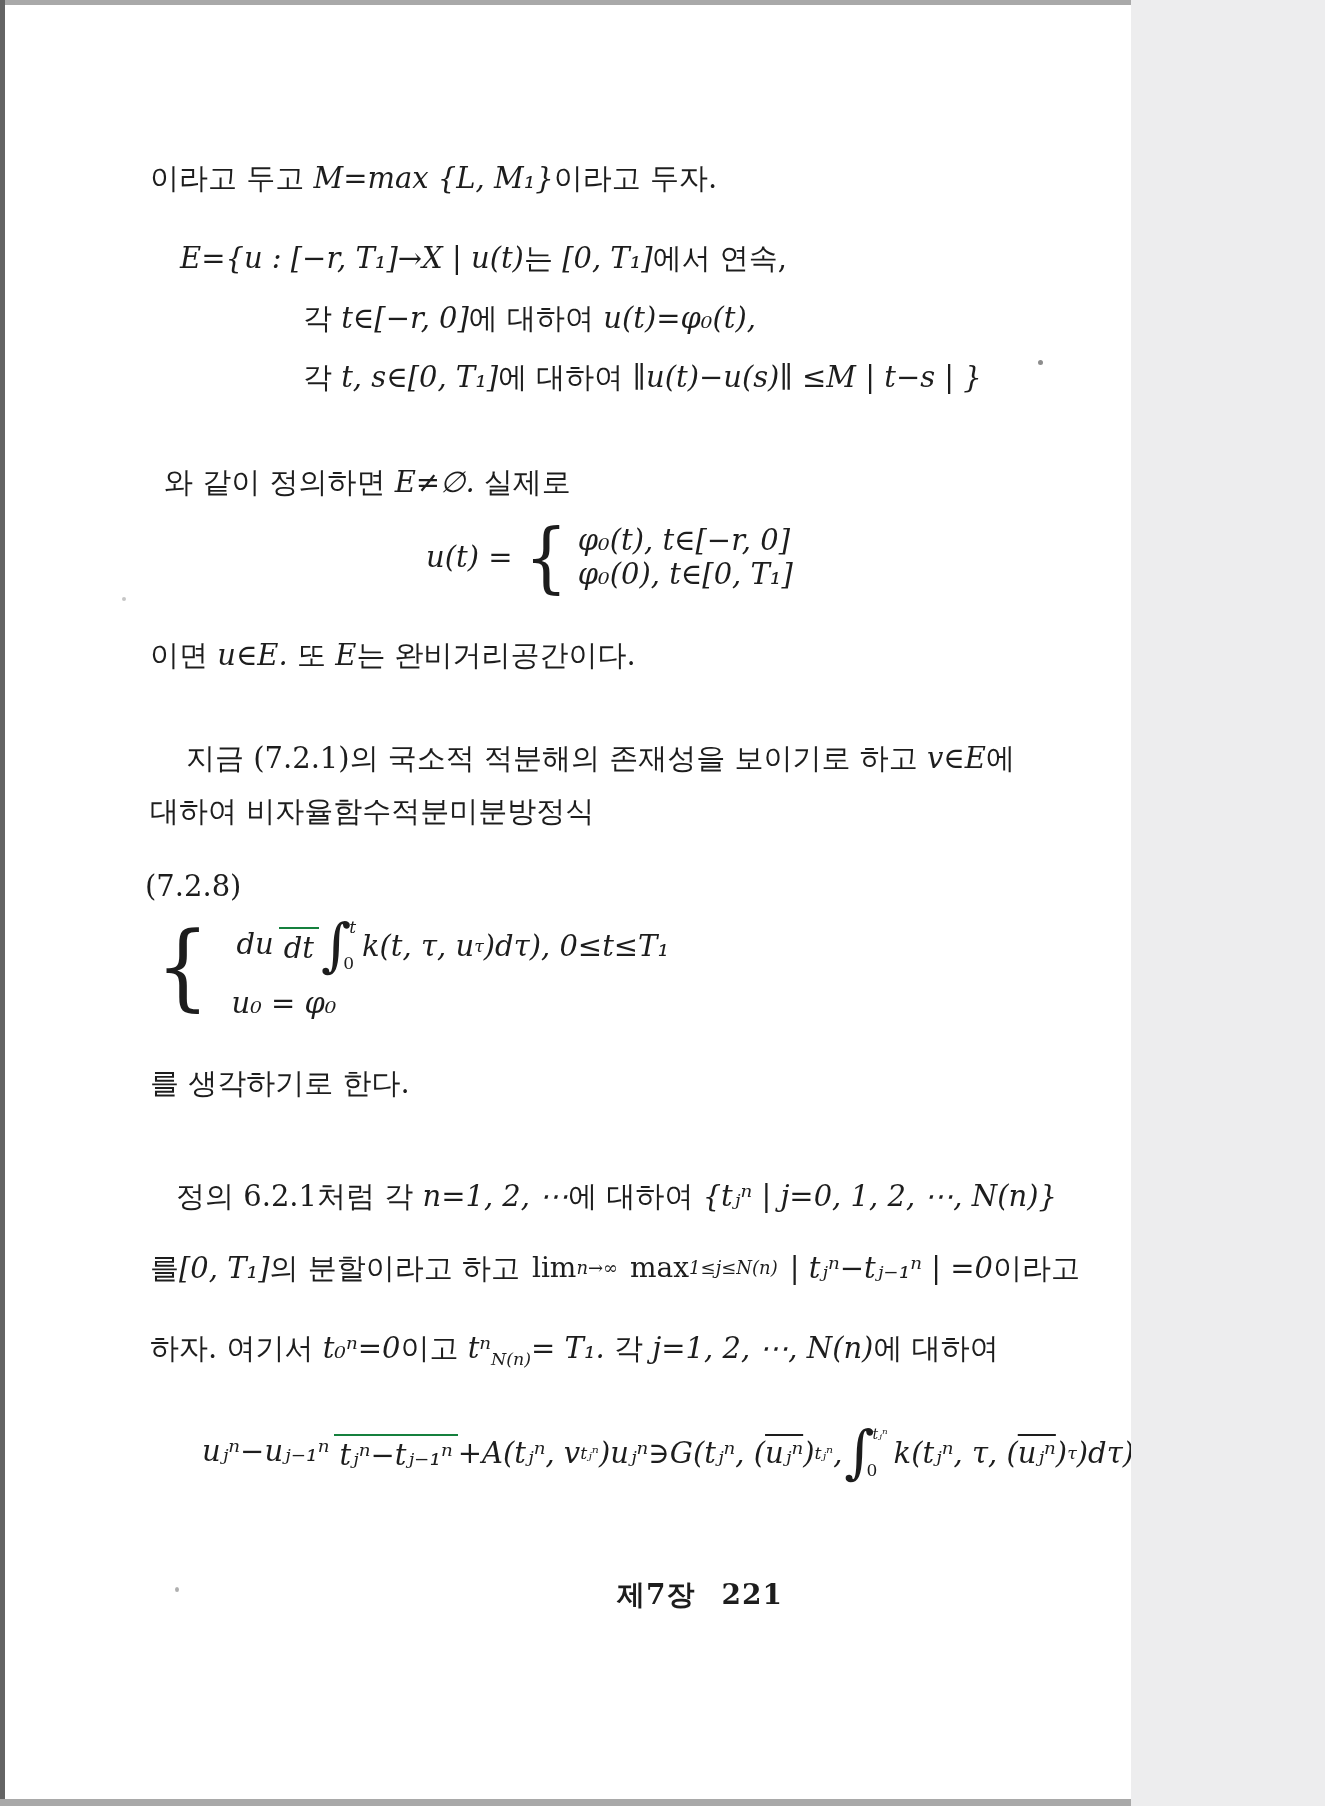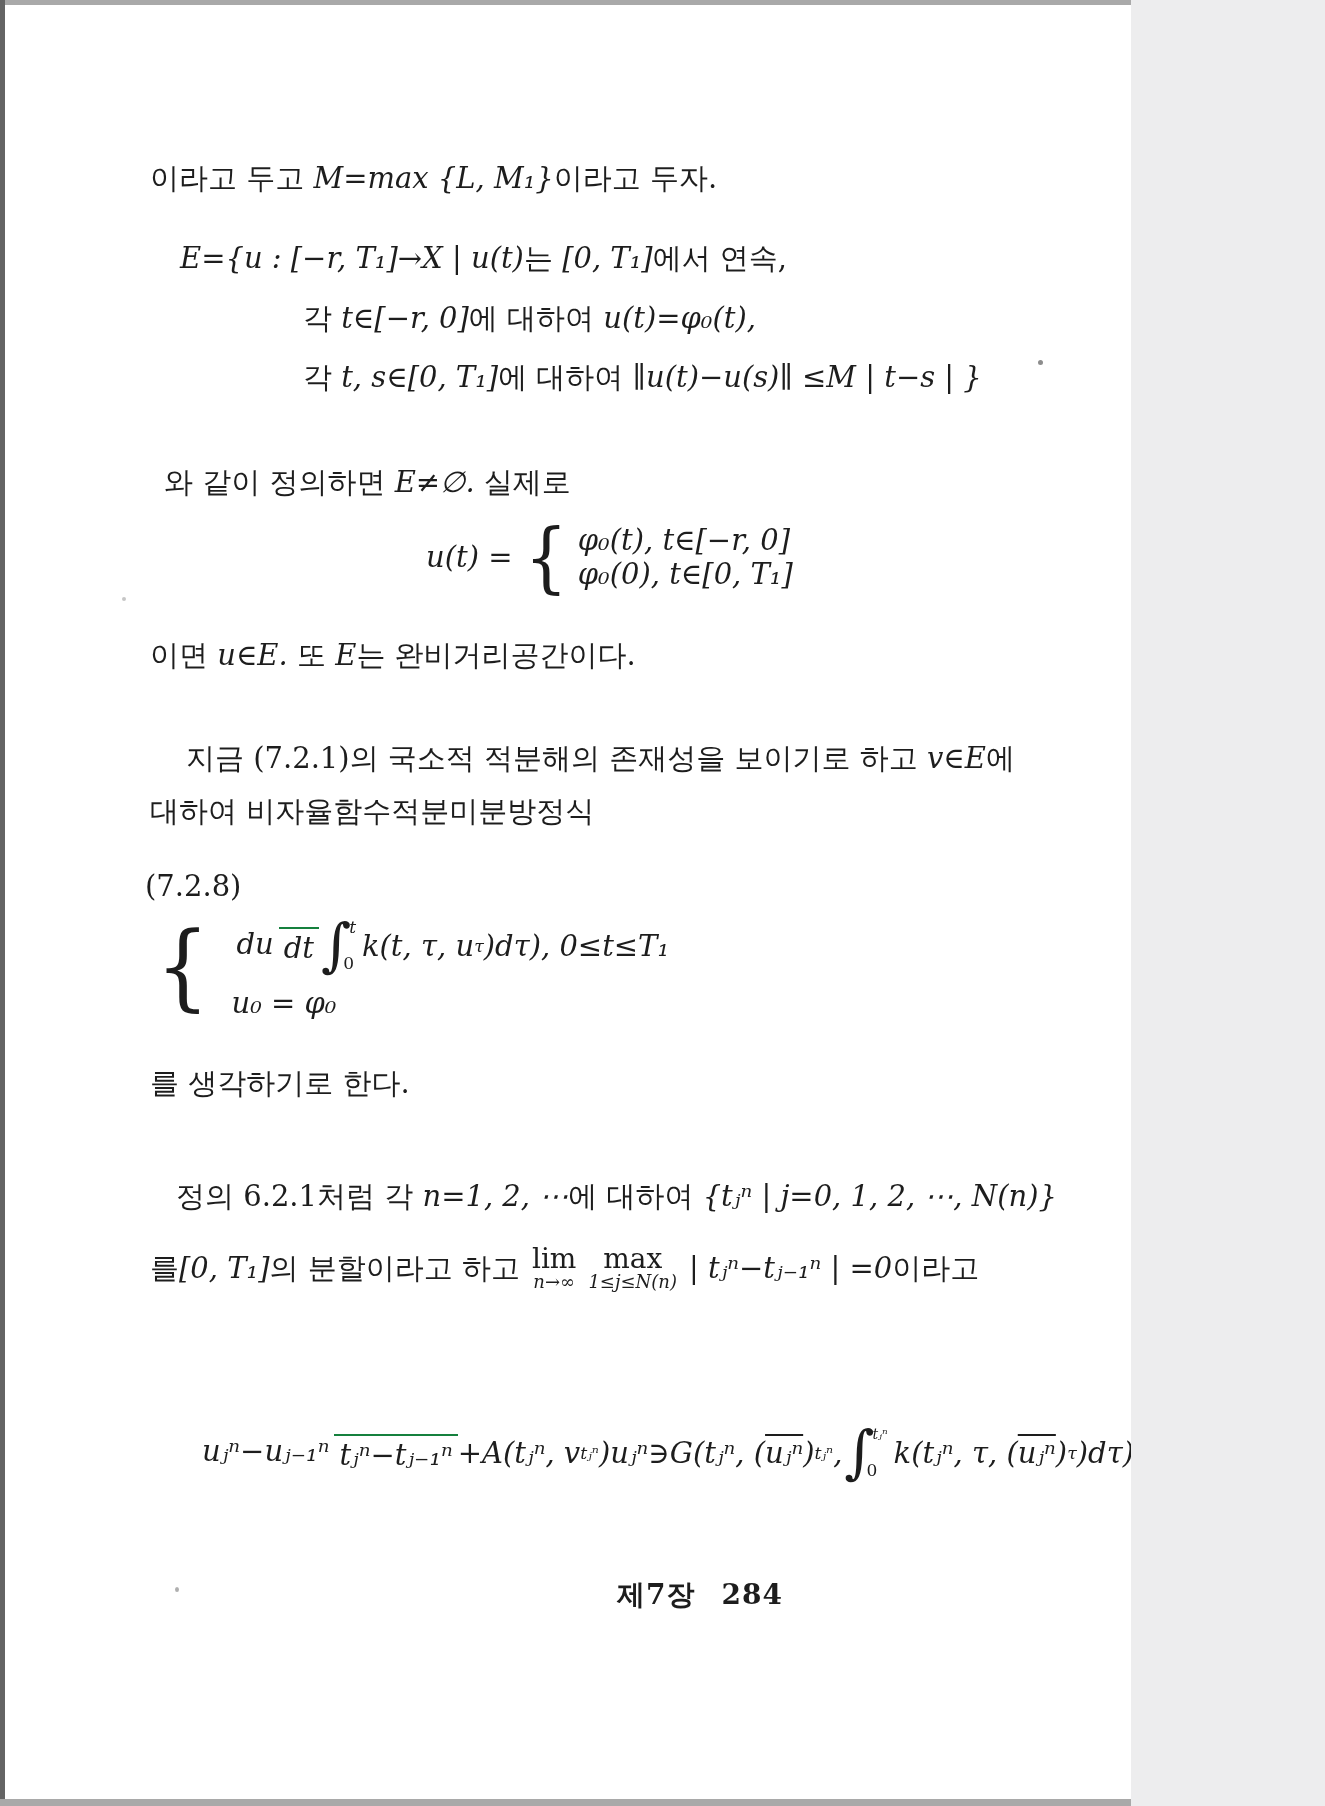--- a/index.html
+++ b/index.html
@@ -18,21 +18,21 @@
   .frac .den{border-top:2px solid #15803d;padding:3px 5px 0;}
   .eqrow{display:flex;align-items:center;}
   .bigbrace{font-style:normal;display:inline-block;line-height:1;
             transform:scaleY(1.12);transform-origin:center;font-weight:400;}
   .int-wrap{display:inline-flex;align-items:center;margin:0 2px;}
   .int-sign{font-size:58px;font-style:normal;line-height:0.85;}
   .int-lims{display:inline-flex;flex-direction:column;justify-content:space-between;
             height:66px;font-size:17px;font-style:italic;margin-left:-2px;margin-right:4px;}
   .int-lims .hi{margin-top:-4px;}
   .int-lims .lo{margin-bottom:-2px;margin-left:-6px;}
-  .stack{display:inline-flex;flex-direction:column;align-items:center;line-height:1.05;margin:0 12px;}
+  .stack{display:inline-flex;flex-direction:row;align-items:center;line-height:1.05;margin:0 12px;}
   .stack .top{font-size:28px;font-style:normal;}
   .stack .bot{font-size:18px;font-style:italic;}
   .ov{text-decoration:overline;}
   .speck{position:absolute;border-radius:50%;background:#8d8d8d;}
   .footer-row{position:absolute;display:flex;align-items:baseline;font-size:28px;font-weight:bold;
               font-family:"DejaVu Serif","Liberation Serif",serif;letter-spacing:1px;}
 </style>
 </head>
 <body>
 
@@ -131,20 +131,23 @@
       <span class="bot">n→∞</span>
     </span>
     <span class="stack" style="margin-left:0;">
       <span class="top">max</span>
       <span class="bot">1≤j≤N(n)</span>
     </span>
     <span class="mt">| tⱼⁿ−tⱼ₋₁ⁿ | =0</span>
       <span class="kr">이라고</span>
   </div>
 
+  <div class="line" style="left:150px;top:1330px;">
+    <span class="kr">하자. 여기서  </span><span class="mt">t₀ⁿ=0</span><span class="kr">이고  </span><span class="mt">tⁿ</span><sub class="mt">N(n)</sub><span class="mt">= T₁.</span><span class="kr">  각  </span><span class="mt">j=1, 2, ⋯, N(n)</span><span class="kr">에 대하여</span>
+  </div>
 
   <div class="line eqrow" style="left:197px;top:1408px;height:90px;">
     <span class="frac">
       <span class="num">uⱼⁿ−uⱼ₋₁ⁿ</span>
       <span class="den">tⱼⁿ−tⱼ₋₁ⁿ</span>
     </span>
     <span class="mt">+A(tⱼⁿ, v</span>
       <sub class="mt">tⱼⁿ</sub>
       <span class="mt">)uⱼⁿ∋G(tⱼⁿ, (</span>
       <span class="mt ov">uⱼⁿ</span>
@@ -160,20 +163,20 @@
     </span>
     <span class="mt">k(tⱼⁿ, τ, (</span>
       <span class="mt ov">uⱼⁿ</span>
       <span class="mt">)</span>
       <sub class="mt">τ</sub>
       <span class="mt">)dτ))</span>
   </div>
 
   <div class="footer-row" style="left:617px;top:1576px;">
     <span>제7장</span>
-    <span style="margin-left:26px;">284</span>
+    <span style="margin-left:26px;">221</span>
   </div>
 
   <div class="speck" style="left:1038px;top:360px;width:5px;height:5px;"></div>
   <div class="speck" style="left:122px;top:597px;width:4px;height:4px;opacity:0.5;"></div>
   <div class="speck" style="left:175px;top:1587px;width:4px;height:5px;opacity:0.7;"></div>
 
 </div>
 
 </body></html>

